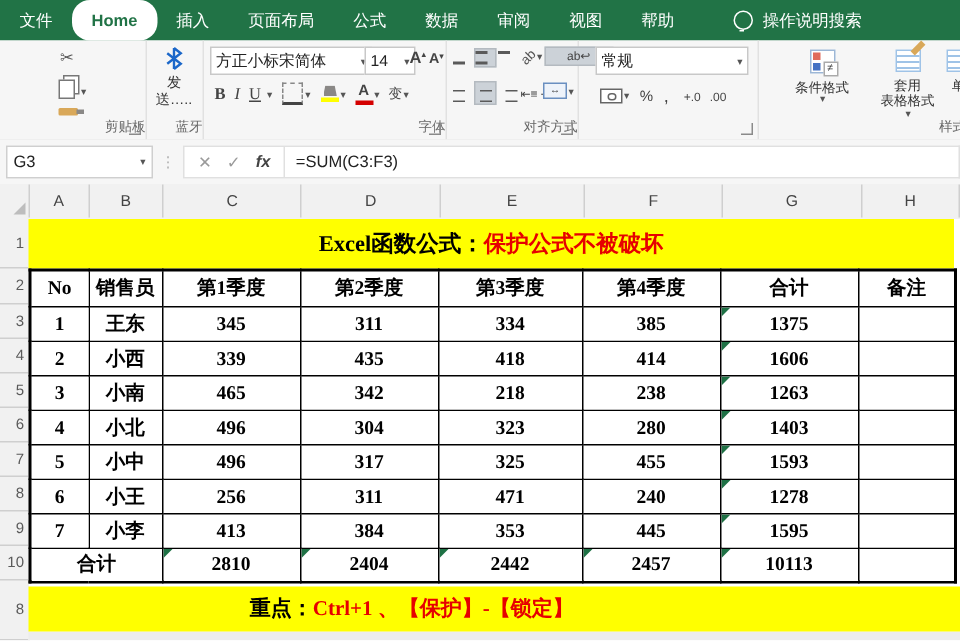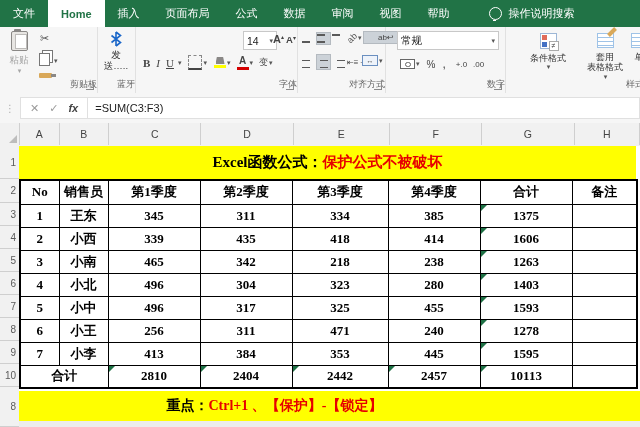--- a/index.html
+++ b/index.html
@@ -3,21 +3,21 @@
 <meta charset="utf-8">
 <style>
   html,body{margin:0;padding:0;background:#fff;}
   .screen{position:relative;width:640px;height:427px;overflow:hidden;
     font-family:"Liberation Sans","DejaVu Sans",sans-serif;background:#fff;}
 
   
   .tabbar{position:absolute;left:0;top:0;width:640px;height:27px;background:#217346;
     display:flex;align-items:stretch;color:#fff;font-size:11px;}
   .tabs{display:flex;align-items:stretch;}
-  .tab{display:flex;align-items:center;padding:0 13px;cursor:default;white-space:nowrap;}
+  .tab{display:flex;align-items:center;padding:0 13px;cursor:default;white-space:nowrap;border-radius:12px;}
   .tab.active{background:#fff;color:#217346;font-weight:bold;}
   .assist{display:flex;align-items:center;margin-left:26px;}
   .bulb{width:11px;height:11px;border:1.3px solid #fff;border-radius:50%;margin-right:7px;position:relative;}
   .bulb::after{content:"";position:absolute;left:3px;top:9px;width:3px;height:3px;border-bottom:1.3px solid #fff;}
 
   
   .ribbon{position:absolute;left:0;top:27px;width:640px;height:66px;background:#f6f6f6;
     border-bottom:1px solid #d9d9d9;font-size:9.5px;color:#333;}
   .grp{position:absolute;top:0;bottom:0;border-right:1px solid #e1e1e1;}
   .grp-label{position:absolute;bottom:2px;left:0;right:0;text-align:right;font-size:9px;color:#666;padding-left:16px;}
@@ -129,25 +129,20 @@
       </div>
     <div class="assist">
       <span class="bulb"></span>
       <span>操作说明搜索</span>
     </div>
   </div>
 
   <div class="ribbon">
 
     <div class="grp" style="left:0;width:97px;">
-      <div style="position:absolute;left:5px;top:4px;width:28px;text-align:center;">
-        <div class="clip-body"></div>
-        <div style="color:#a6a6a6;margin-top:3px;">粘贴</div>
-        <div class="dd" style="color:#a6a6a6;">▾</div>
-      </div>
       <div style="position:absolute;left:40px;top:5px;"><span class="scissors">✂</span></div>
       <div style="position:absolute;left:42px;top:23px;"><span class="copy-ic" style="display:inline-block"></span><span class="dd">▾</span></div>
       <div style="position:absolute;left:39px;top:42px;"><span class="brush-ic" style="display:inline-block"></span></div>
       <div class="grp-label">剪贴板</div>
       <div class="launcher"></div>
     </div>
 
     <div class="grp" style="left:97px;width:38px;">
       <div style="position:absolute;left:0;right:0;top:4px;text-align:center;">
         <svg width="12" height="16" viewBox="0 0 12 16">
@@ -155,20 +150,24 @@
         </svg>
         <div style="font-size:9.5px;line-height:1.2;">
           <div>发</div>
           <div>送…..</div>
         </div>
       </div>
       <div class="grp-label">蓝牙</div>
     </div>
 
     <div class="grp" style="left:135px;width:162px;">
+      <div class="combo" style="position:absolute;left:5px;top:4px;width:100px;">
+        <span>方正小标宋简体</span>
+          <span class="dd">▾</span>
+      </div>
       <div class="combo" style="position:absolute;left:108px;top:4px;width:26px;">
         <span>14</span>
           <span class="dd">▾</span>
       </div>
       <div style="position:absolute;left:138px;top:6px;font-size:11px;color:#444;font-weight:bold;">A<span style="font-size:6px;vertical-align:top;">▴</span></div>
       <div style="position:absolute;left:151px;top:7px;font-size:9.5px;color:#444;font-weight:bold;">A<span style="font-size:6px;vertical-align:top;">▾</span></div>
       <div style="position:absolute;left:5px;top:27px;display:flex;align-items:center;">
         <span class="fbtn" style="font-weight:bold;font-family:'Liberation Serif',serif;">B</span>
         <span class="fbtn" style="font-style:italic;font-family:'Liberation Serif',serif;">I</span>
         <span class="fbtn" style="text-decoration:underline;font-family:'Liberation Serif',serif;">U</span>
@@ -283,21 +282,20 @@
         <span class="btn" style="margin-left:5px;font-size:12px;color:#444;">
             <span>,</span>
           </span>
         <span class="btn" style="margin-left:8px;">
             <span class="tinytxt">+.0</span>
           </span>
         <span class="btn" style="margin-left:4px;">
             <span class="tinytxt">.00</span>
           </span>
       </div>
-      <div class="grp-label">数字</div>
       <div class="launcher"></div>
     </div>
 
     <div class="grp" style="left:505px;width:139px;border-right:none;">
       <div class="bigbtn" style="position:absolute;left:25px;top:6px;">
         <span class="cf-ic">
             <b></b>
             <i></i>
             <s>≠</s>
           </span>
@@ -312,20 +310,24 @@
       </div>
       <div class="bigbtn" style="position:absolute;left:126px;top:6px;">
         <span class="fat-ic" style="width:14px;"></span>
         <span style="margin-top:4px;">单</span>
       </div>
       <div class="grp-label">样式</div>
     </div>
   </div>
 
   <div class="fbar">
+    <div class="namebox">
+      <span>G3</span>
+      <span class="dd">▾</span>
+    </div>
     <span class="vdots">⋮</span>
     <div class="fxbtns">
       <span class="fxb">✕</span>
       <span class="fxb">✓</span>
       <span class="fxb fx">fx</span>
     </div>
     <div class="finput">
       <span>=SUM(C3:F3)</span>
     </div>
   </div>

